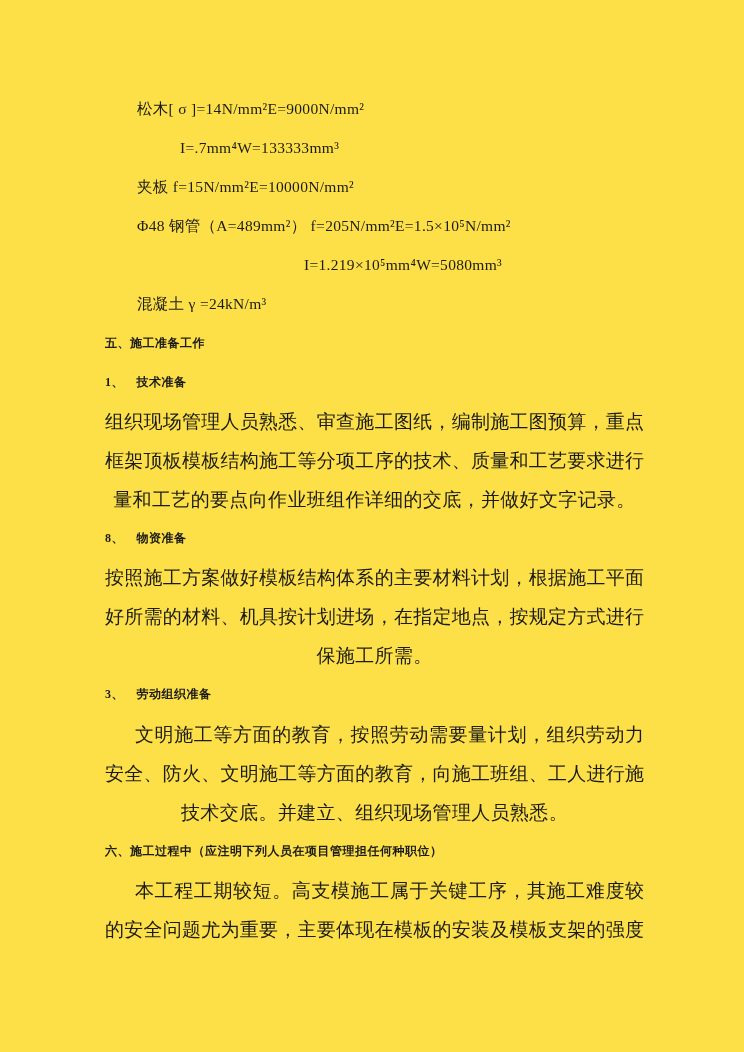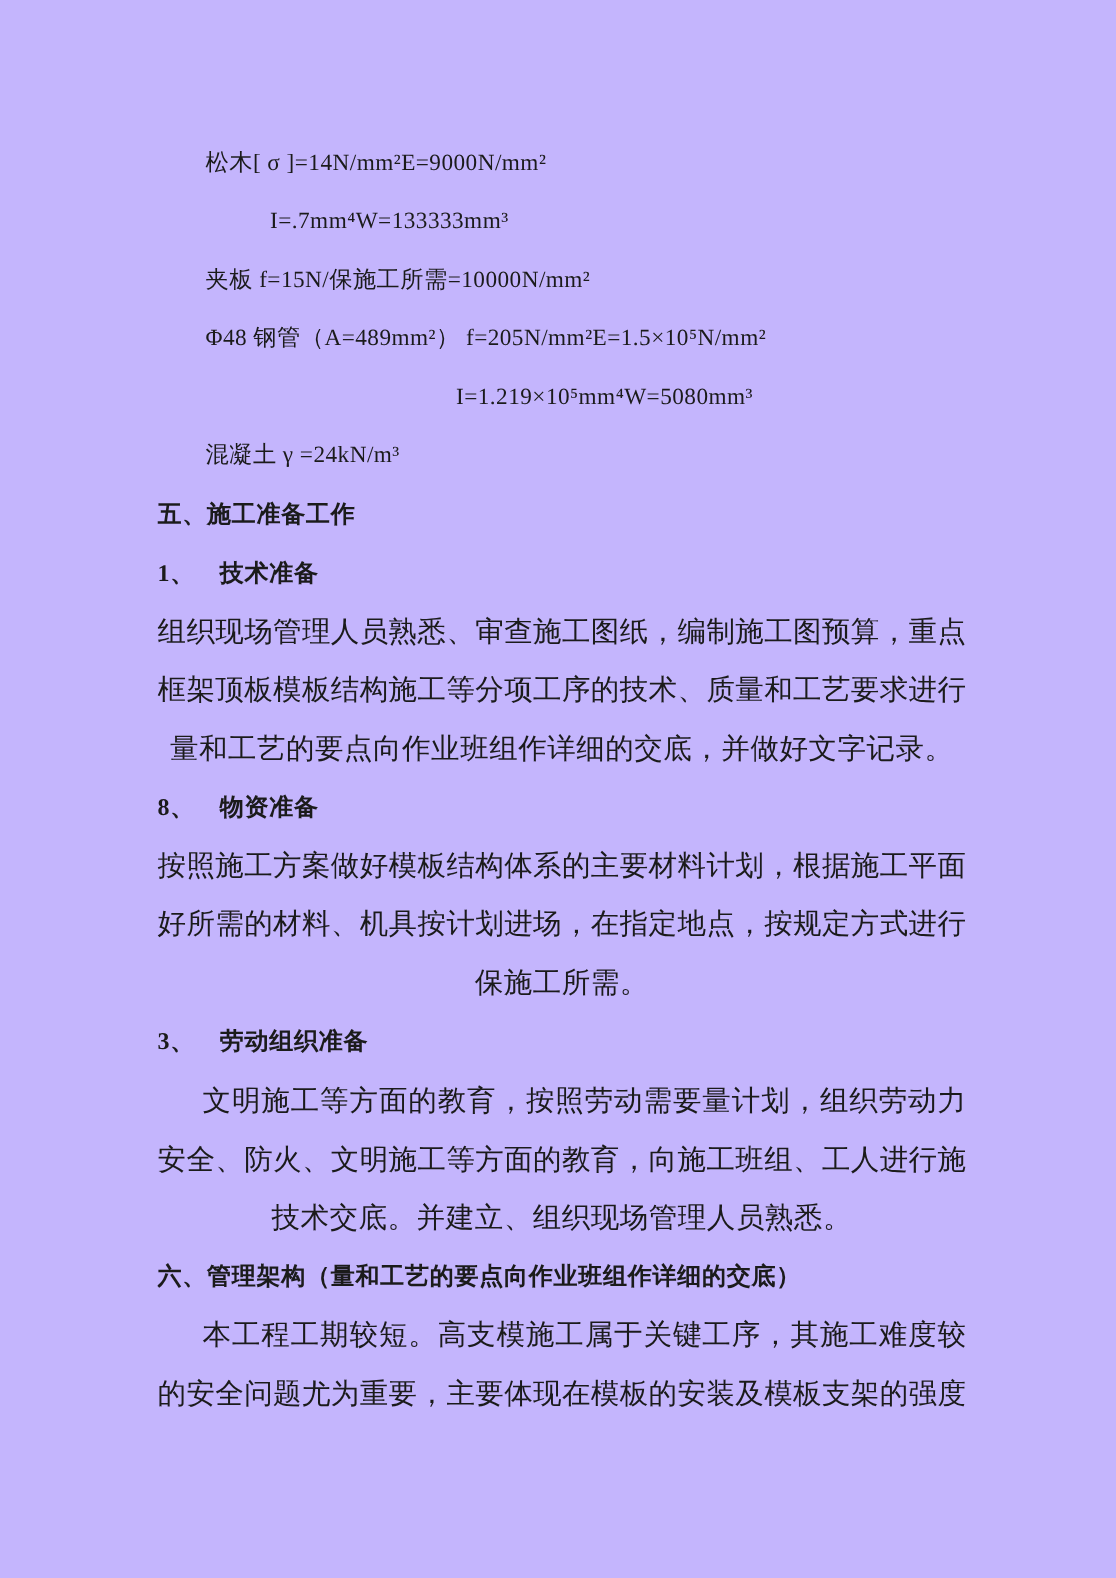--- a/index.html
+++ b/index.html
@@ -13,41 +13,41 @@
     position: relative;
     font-family: "Liberation Serif", "DejaVu Serif", serif;
   }
   .page {
     position: absolute;
     top: 0; left: 0;
     width: 744px;
     height: 1052px;
     box-sizing: border-box;
     padding: 89px 100px 0 105px;
-    background: #c4b5fd;
+    background: #fde047;
     color: #1b1b1b;
   }
   .line {
     height: 39.1px;
     line-height: 39.1px;
     overflow: hidden;
   }
   
   .fm {
     font-size: 15.5px;
     font-family: "Liberation Serif", "DejaVu Serif", serif;
     letter-spacing: 0.3px;
     white-space: pre;
   }
   .pad-a { padding-left: 32px; }
   .pad-b { padding-left: 75px; }
   .pad-c { padding-left: 199px; }
   
   .hd {
-    font-size: 16px;
+    font-size: 12px;
     font-weight: bold;
     letter-spacing: 0.5px;
     white-space: pre;
   }
   
   .bl {
     font-size: 19px;
   }
   .just {
     text-align: justify;
@@ -60,21 +60,21 @@
   }
   .indent { text-indent: 30px; }
 </style>
 </head>
 <body>
 
 <div class="page">
 
   <div class="line fm pad-a">松木[ σ ]=14N/mm²E=9000N/mm²</div>
   <div class="line fm pad-b">I=.7mm⁴W=133333mm³</div>
-  <div class="line fm pad-a">夹板 f=15N/保施工所需=10000N/mm²</div>
+  <div class="line fm pad-a">夹板 f=15N/mm²E=10000N/mm²</div>
   <div class="line fm pad-a">Φ48 钢管（A=489mm²） f=205N/mm²E=1.5×10⁵N/mm²</div>
   <div class="line fm pad-c">I=1.219×10⁵mm⁴W=5080mm³</div>
   <div class="line fm pad-a">混凝土 γ =24kN/m³</div>
 
   <div class="line hd">五、施工准备工作</div>
 
   <div class="line hd">1、　技术准备</div>
   <div class="line bl just">组织现场管理人员熟悉、审查施工图纸，编制施工图预算，重点对外连梁支模、</div>
   <div class="line bl just">框架顶板模板结构施工等分项工序的技术、质量和工艺要求进行学习，并将其质</div>
   <div class="line bl last">量和工艺的要点向作业班组作详细的交底，并做好文字记录。</div>
@@ -82,17 +82,17 @@
   <div class="line hd">8、　物资准备</div>
   <div class="line bl just">按照施工方案做好模板结构体系的主要材料计划，根据施工平面图的要求，组织</div>
   <div class="line bl just">好所需的材料、机具按计划进场，在指定地点，按规定方式进行储存、堆放，确</div>
   <div class="line bl last">保施工所需。</div>
 
   <div class="line hd">3、　劳动组织准备</div>
   <div class="line bl just indent">文明施工等方面的教育，按照劳动需要量计划，组织劳动力进场，并对其进行</div>
   <div class="line bl just">安全、防火、文明施工等方面的教育，向施工班组、工人进行施工方案、计划和</div>
   <div class="line bl last">技术交底。并建立、组织现场管理人员熟悉。</div>
 
-  <div class="line hd">六、管理架构（量和工艺的要点向作业班组作详细的交底）</div>
+  <div class="line hd">六、施工过程中（应注明下列人员在项目管理担任何种职位）</div>
   <div class="line bl just indent">本工程工期较短。高支模施工属于关键工序，其施工难度较大，施工过程中</div>
   <div class="line bl just">的安全问题尤为重要，主要体现在模板的安装及模板支架的强度及稳定性方面，</div>
 
 </div>
 
 </body></html>

